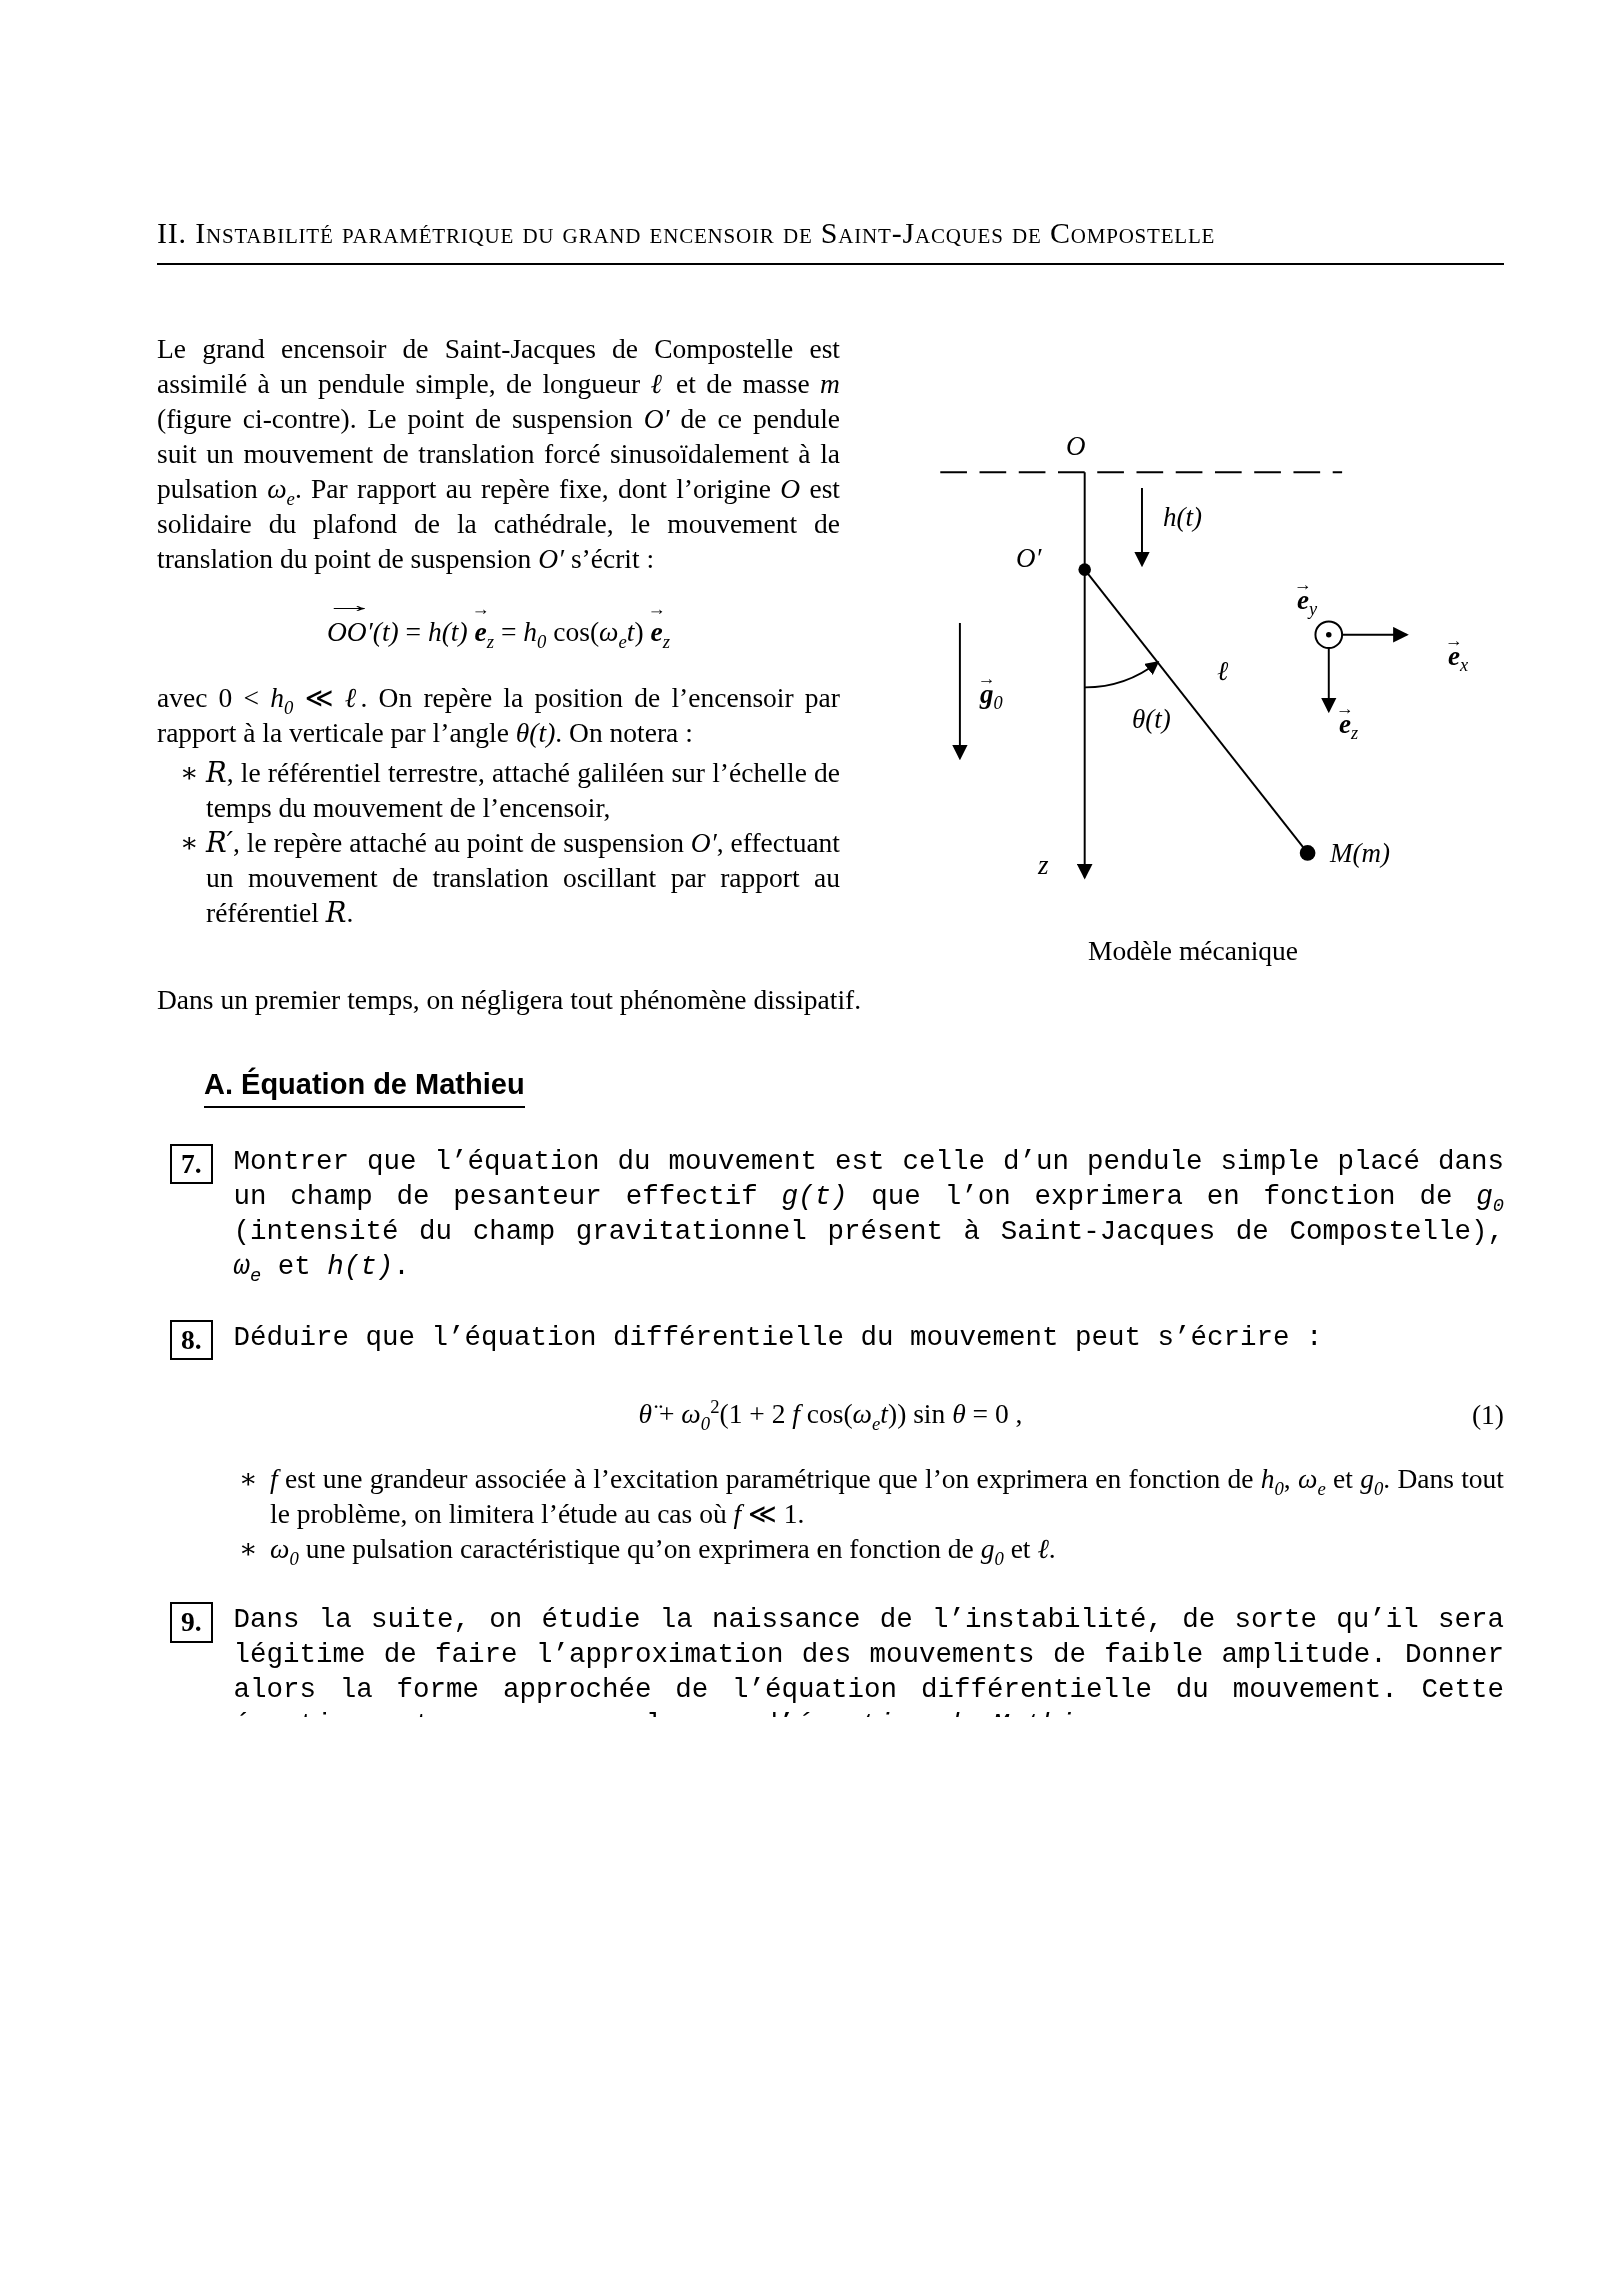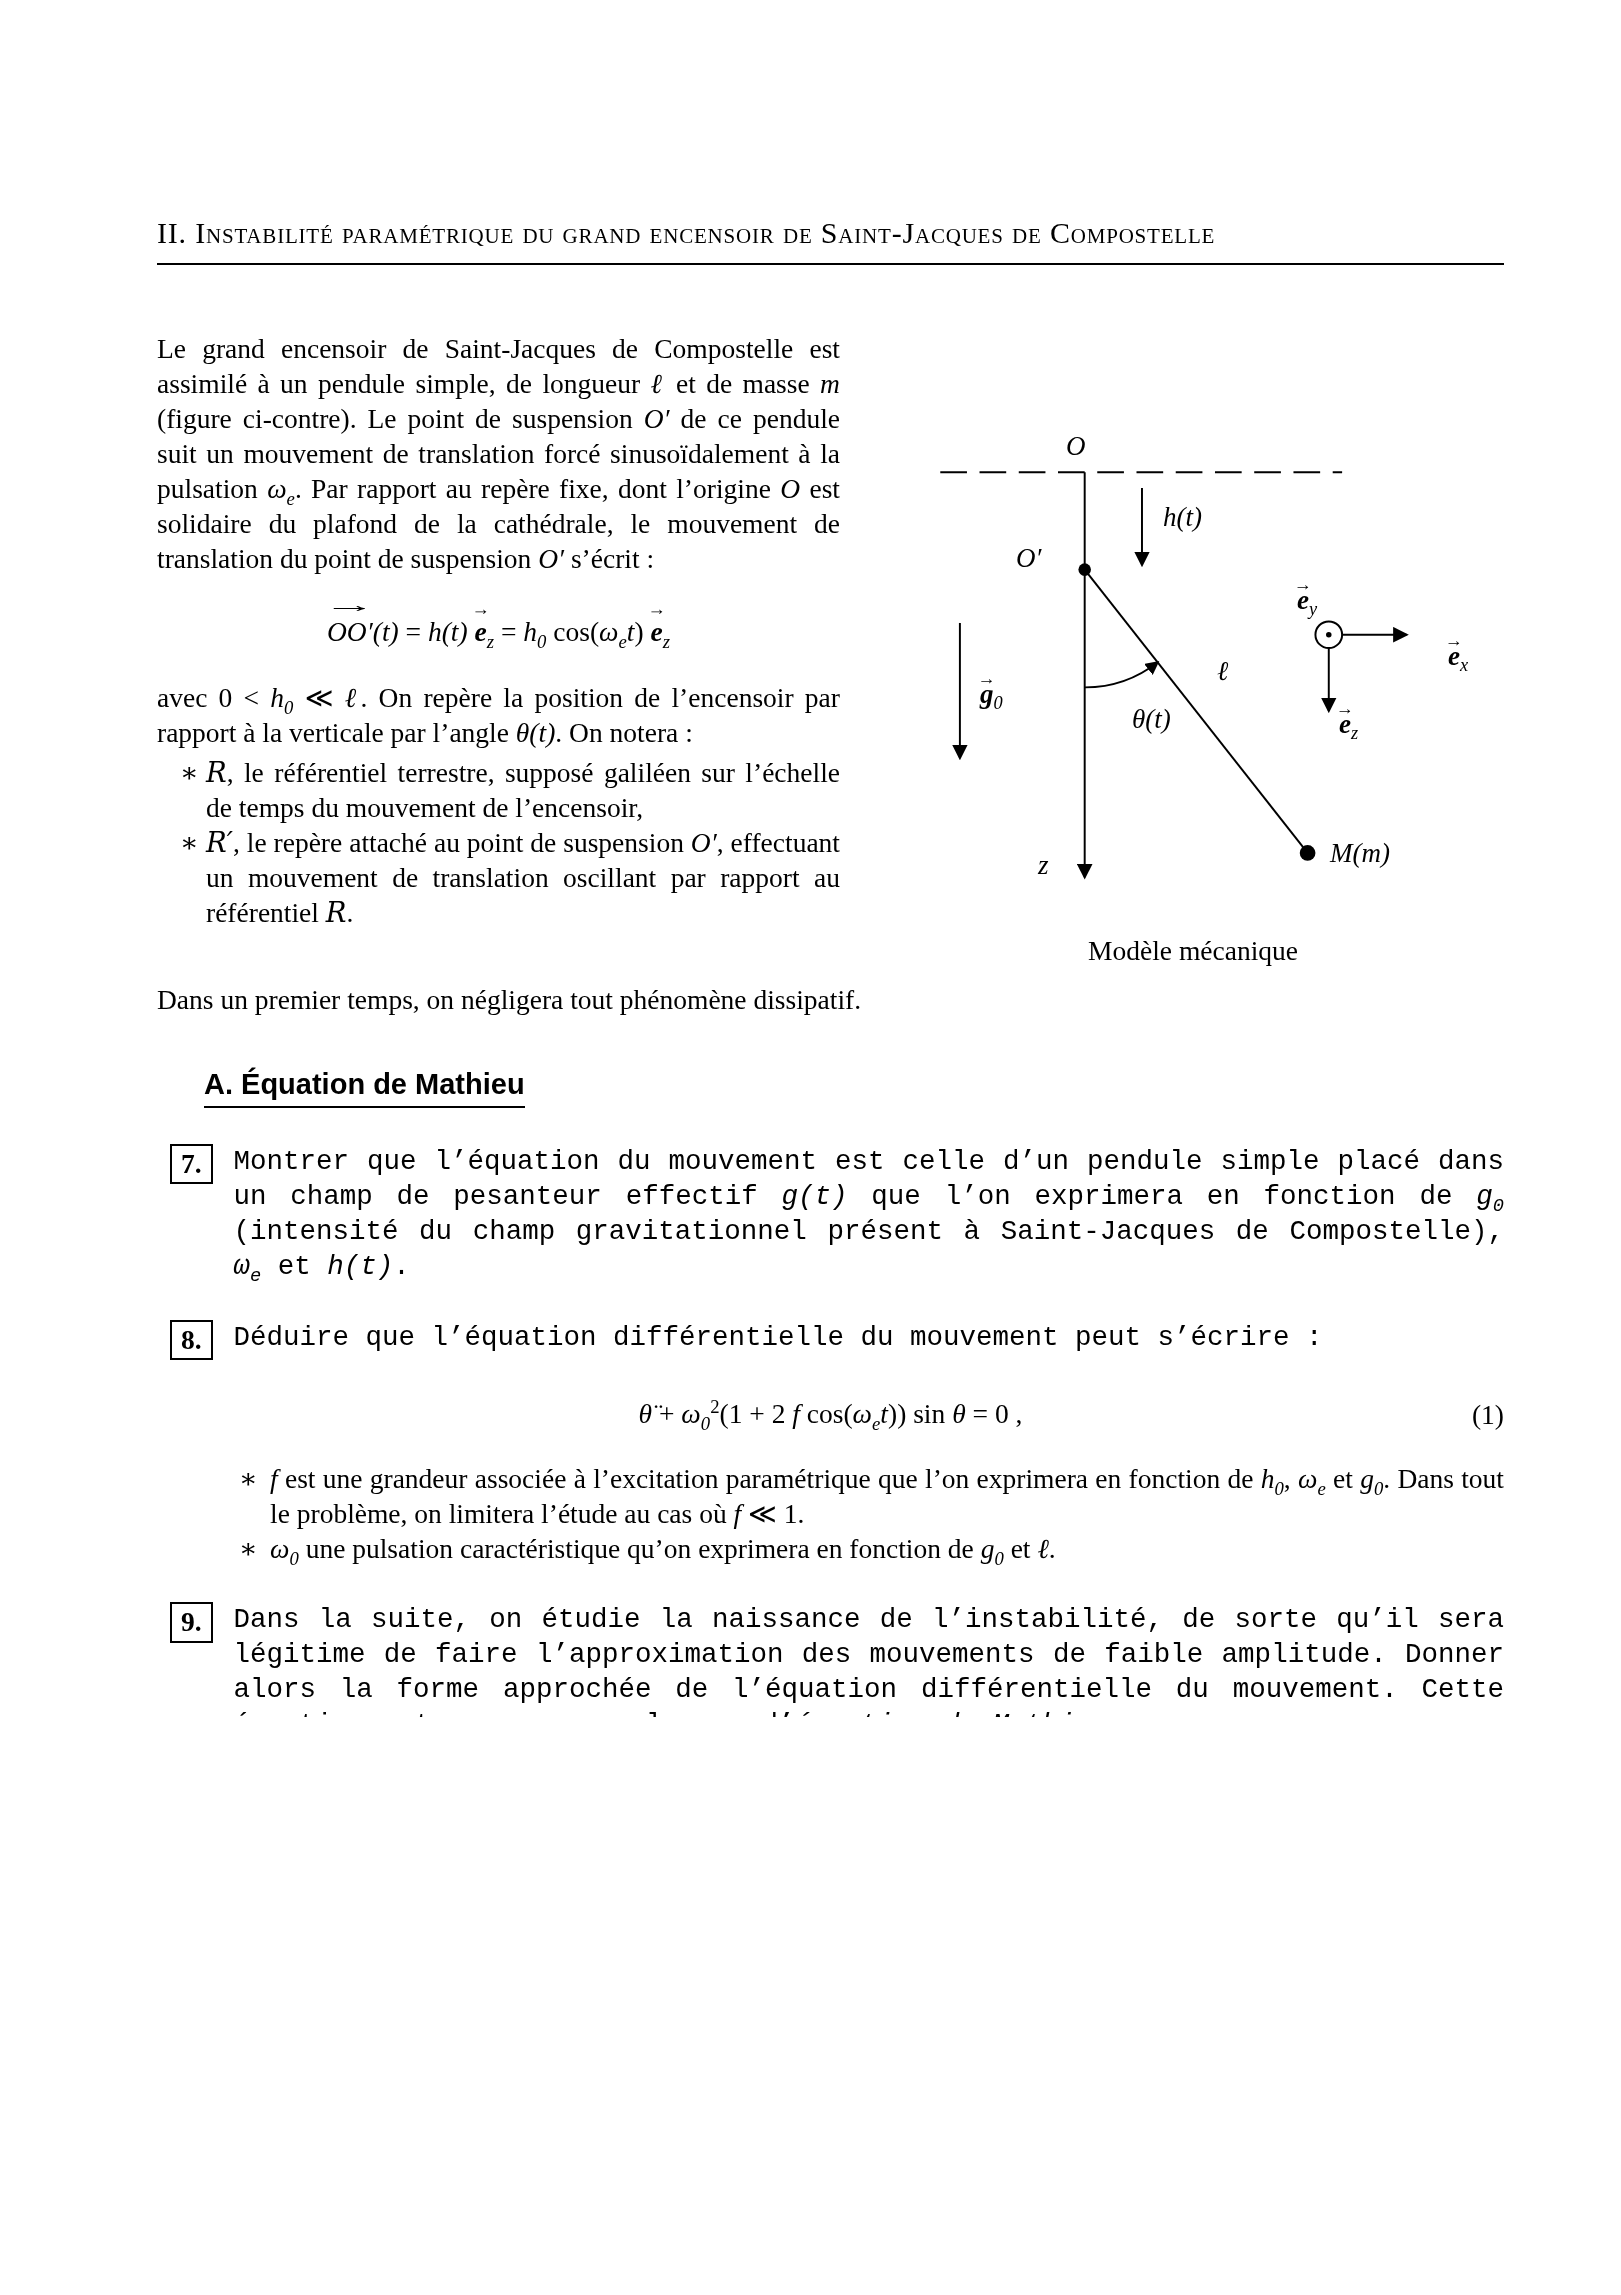--- a/index.html
+++ b/index.html
@@ -94,21 +94,21 @@
   </header>
 
   <div class="intro-row">
     <div class="col-text">
       <p class="para"><span class="seg-r">Le grand encensoir de Saint-Jacques de Compostelle est assimilé à un pendule simple, de longueur </span><span class="seg-i">ℓ</span><span class="seg-r"> et de masse </span><span class="seg-i">m</span><span class="seg-r"> (figure ci-contre). Le point de suspension </span><span class="seg-i">O′</span><span class="seg-r"> de ce pendule suit un mouvement de translation forcé sinusoïdalement à la pulsation </span><span class="seg-i">ω</span><sub class="seg-sub">e</sub><span class="seg-r">. Par rapport au repère fixe, dont l’origine </span><span class="seg-i">O</span><span class="seg-r"> est solidaire du plafond de la cathédrale, le mouvement de translation du point de suspension </span><span class="seg-i">O′</span><span class="seg-r"> s’écrit :</span></p>
       <div class="display-eq"><span class="seg-ovr">OO′</span><span class="seg-i">(t)</span><span class="seg-r">  =  </span><span class="seg-i">h(t)</span><span class="seg-r"> </span><span class="seg-v">e</span><sub class="seg-sub">z</sub><span class="seg-r">  =  </span><span class="seg-i">h</span><sub class="seg-sub">0</sub><span class="seg-r"> cos(</span><span class="seg-i">ω</span><sub class="seg-sub">e</sub><span class="seg-i">t</span><span class="seg-r">) </span><span class="seg-v">e</span><sub class="seg-sub">z</sub></div>
       <p class="para"><span class="seg-r">avec 0 &lt; </span><span class="seg-i">h</span><sub class="seg-sub">0</sub><span class="seg-r"> ≪ </span><span class="seg-i">ℓ</span><span class="seg-r">. On repère la position de l’encensoir par rapport à la verticale par l’angle </span><span class="seg-i">θ(t)</span><span class="seg-r">. On notera :</span></p>
       <div class="bullet-list">
         <div class="bullet-item">
           <span class="bullet-marker">∗</span>
-          <span class="bullet-text"><span class="seg-c">R</span><span class="seg-r">, le référentiel terrestre, supposé galiléen sur l’échelle de temps du mouvement de l’encensoir,</span></span>
+          <span class="bullet-text"><span class="seg-c">R</span><span class="seg-r">, le référentiel terrestre, attaché galiléen sur l’échelle de temps du mouvement de l’encensoir,</span></span>
         </div>
         <div class="bullet-item">
           <span class="bullet-marker">∗</span>
           <span class="bullet-text"><span class="seg-c">R′</span><span class="seg-r">, le repère attaché au point de suspension </span><span class="seg-i">O′</span><span class="seg-r">, effectuant un mouvement de translation oscillant par rapport au référentiel </span><span class="seg-c">R</span><span class="seg-r">.</span></span>
         </div>
       </div>
     </div>
 
     <div class="col-fig">
       <div class="fig-wrap">

